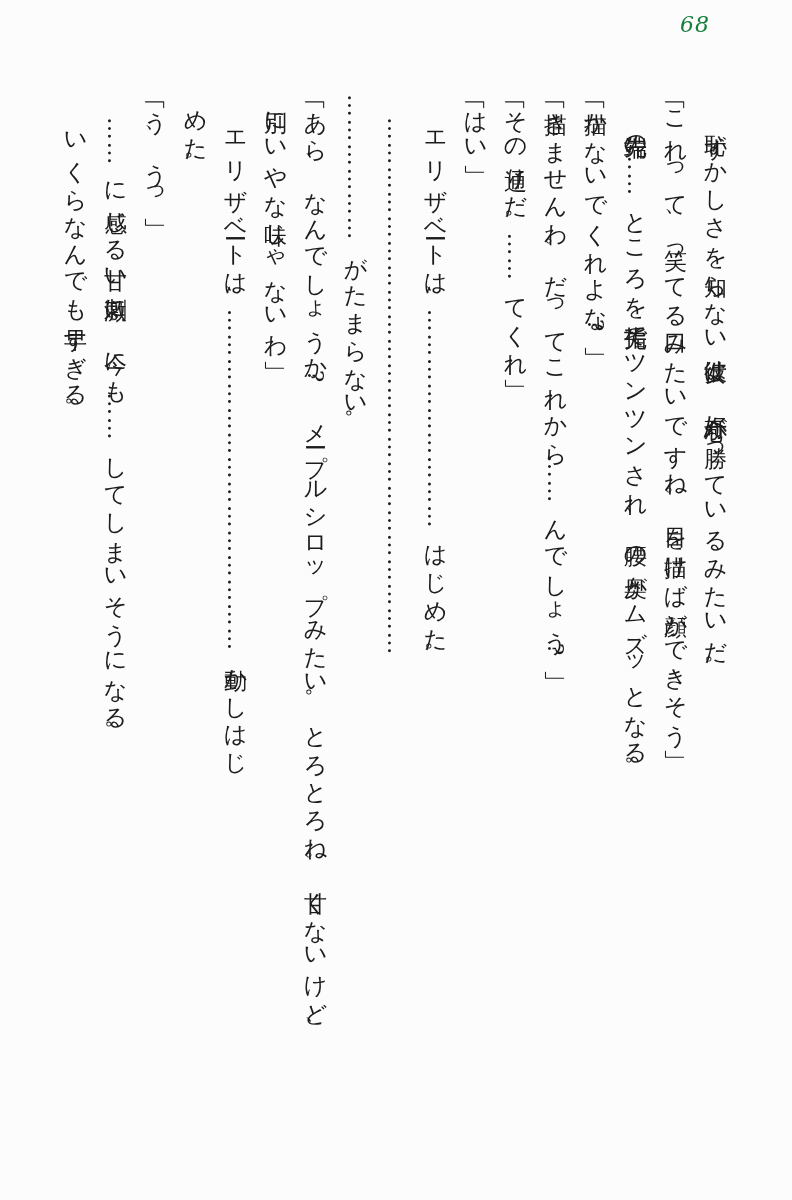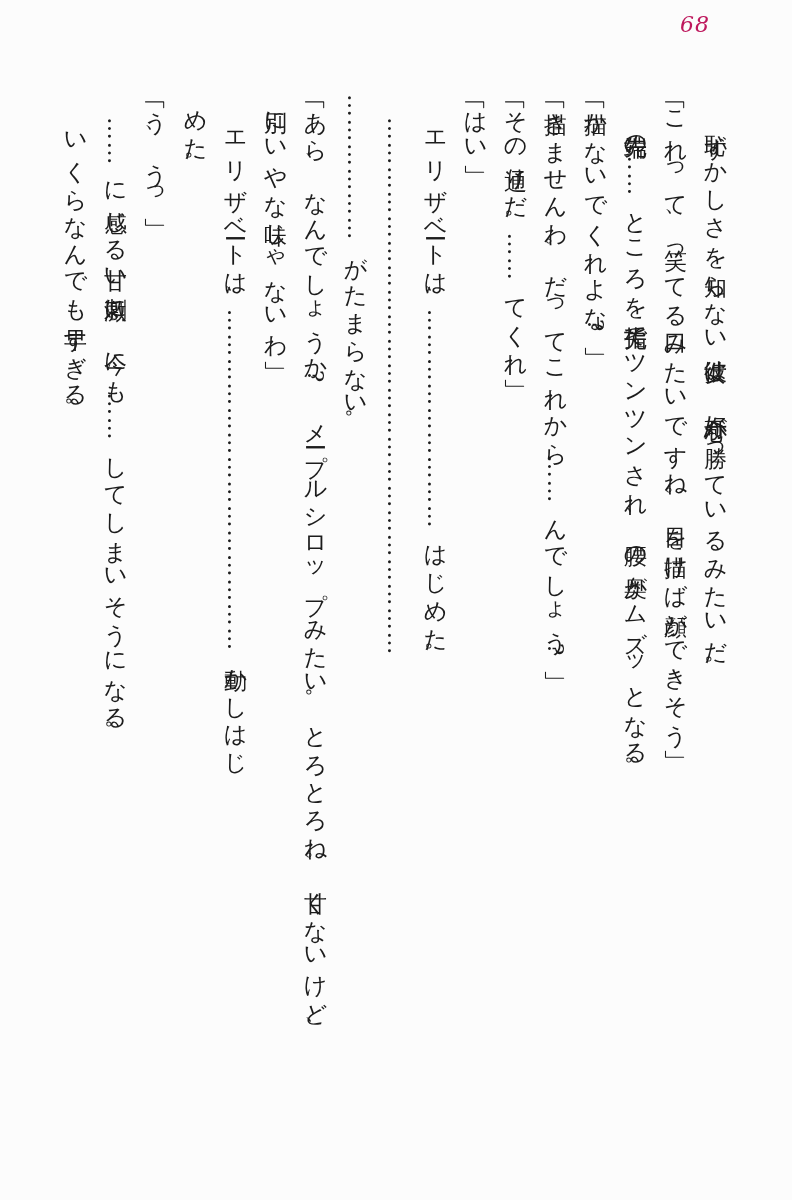--- a/index.html
+++ b/index.html
@@ -20,21 +20,21 @@
     background: #fcfcfc;
   }
   .page-number {
     position: absolute;
     top: 12px;
     left: 660px;
     width: 70px;
     text-align: center;
     font-style: italic;
     font-size: 22px;
-    color: #be185d;
+    color: #15803d;
     letter-spacing: 1px;
   }
   .text-block {
     position: absolute;
     top: 94px;
     right: 56px;
     height: 1076px;
     writing-mode: vertical-rl;
     text-orientation: mixed;
     font-size: 23px;

